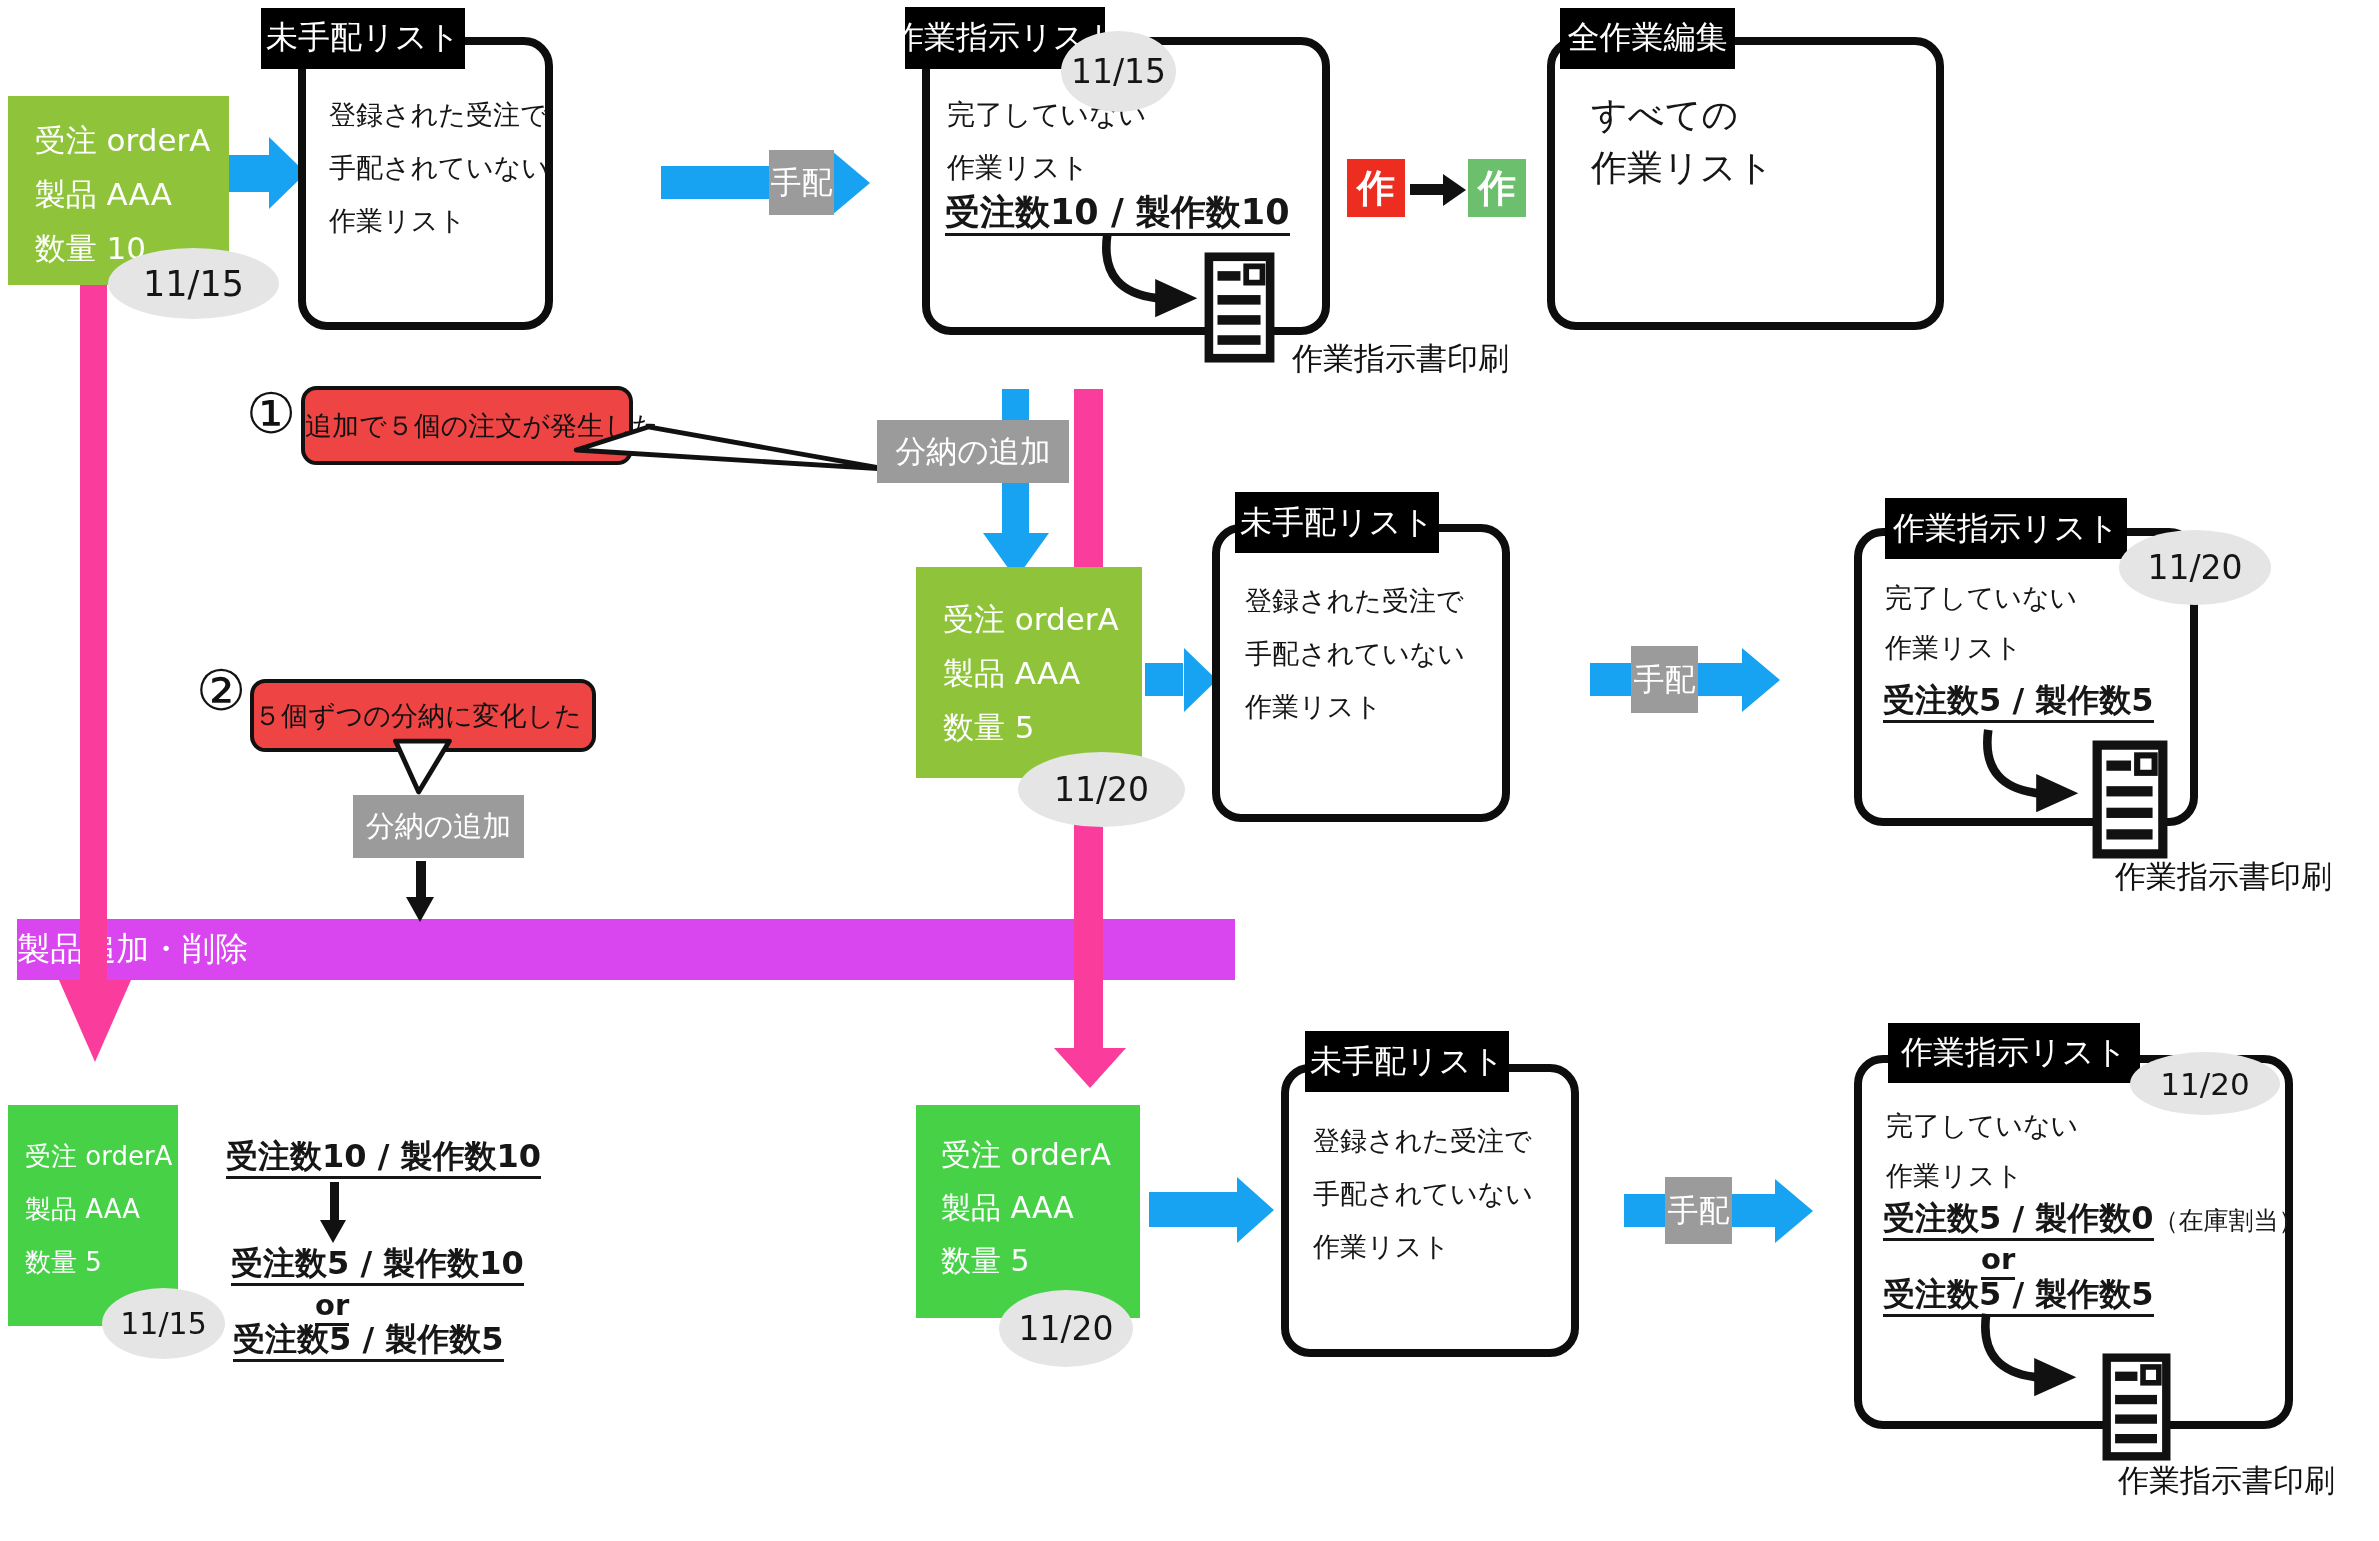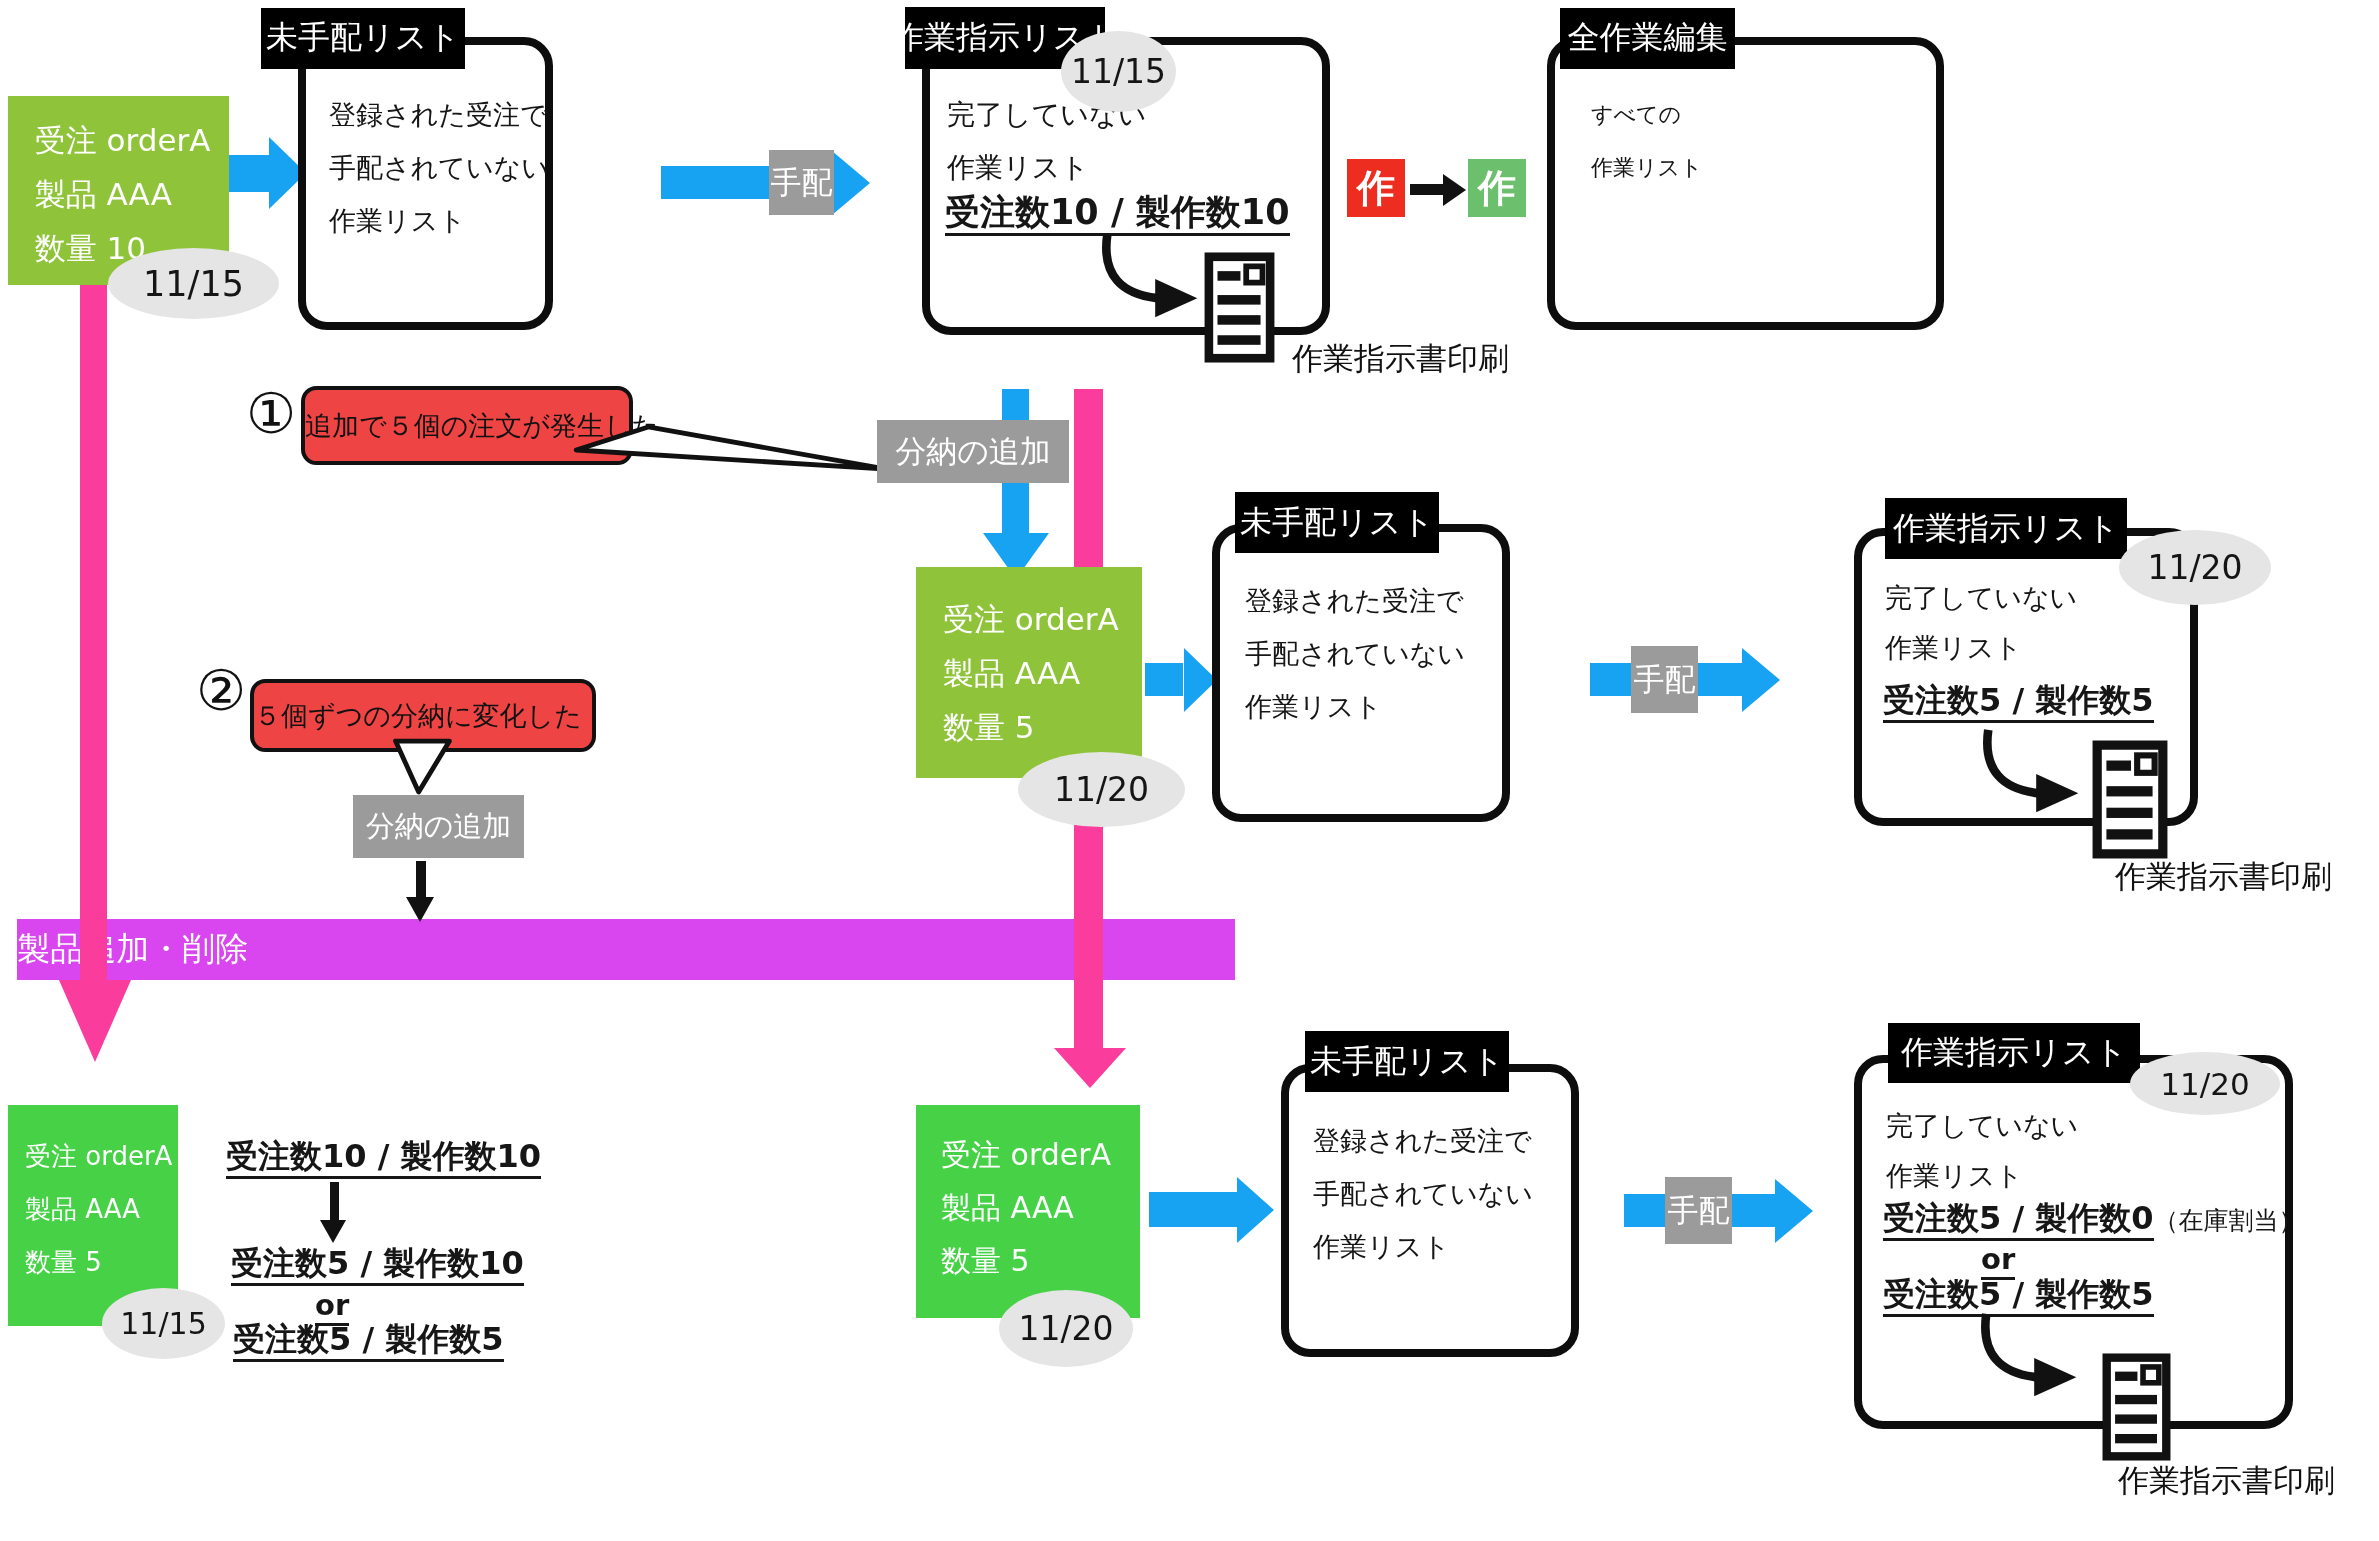--- a/index.html
+++ b/index.html
@@ -113,21 +113,21 @@
   <div class="shaft" style="left:1410px;top:184px;width:33px;height:10.6px;background:#111;z-index:4"></div>
   <div class="tri" style="left:1443px;top:174px;border-top:16.3px solid transparent;border-bottom:16.3px solid transparent;border-left:23px solid #111;z-index:4"></div>
   <div class="saku" style="left:1468px;top:159px;background:#6CBF6C">
     <span>作</span>
   </div>
 
   <div class="rbox" style="left:1547px;top:37px;width:397px;height:293px"></div>
   <div class="rhead" style="left:1560px;top:7.7px;width:175px;height:61px">
     <span>全作業編集</span>
   </div>
-  <div class="body" style="left:1591px;top:88px;font-size:22px">
+  <div class="body" style="left:1591px;top:88px;font-size:36px">
     <div>すべての</div>
     <div>作業リスト</div>
   </div>
 
   <div class="circnum" style="left:246px;top:386px">
     <span>①</span>
   </div>
   <div class="bubble" style="left:301px;top:386px;width:324px;height:71px">
     <span>追加で５個の注文が発生した</span>
   </div>

